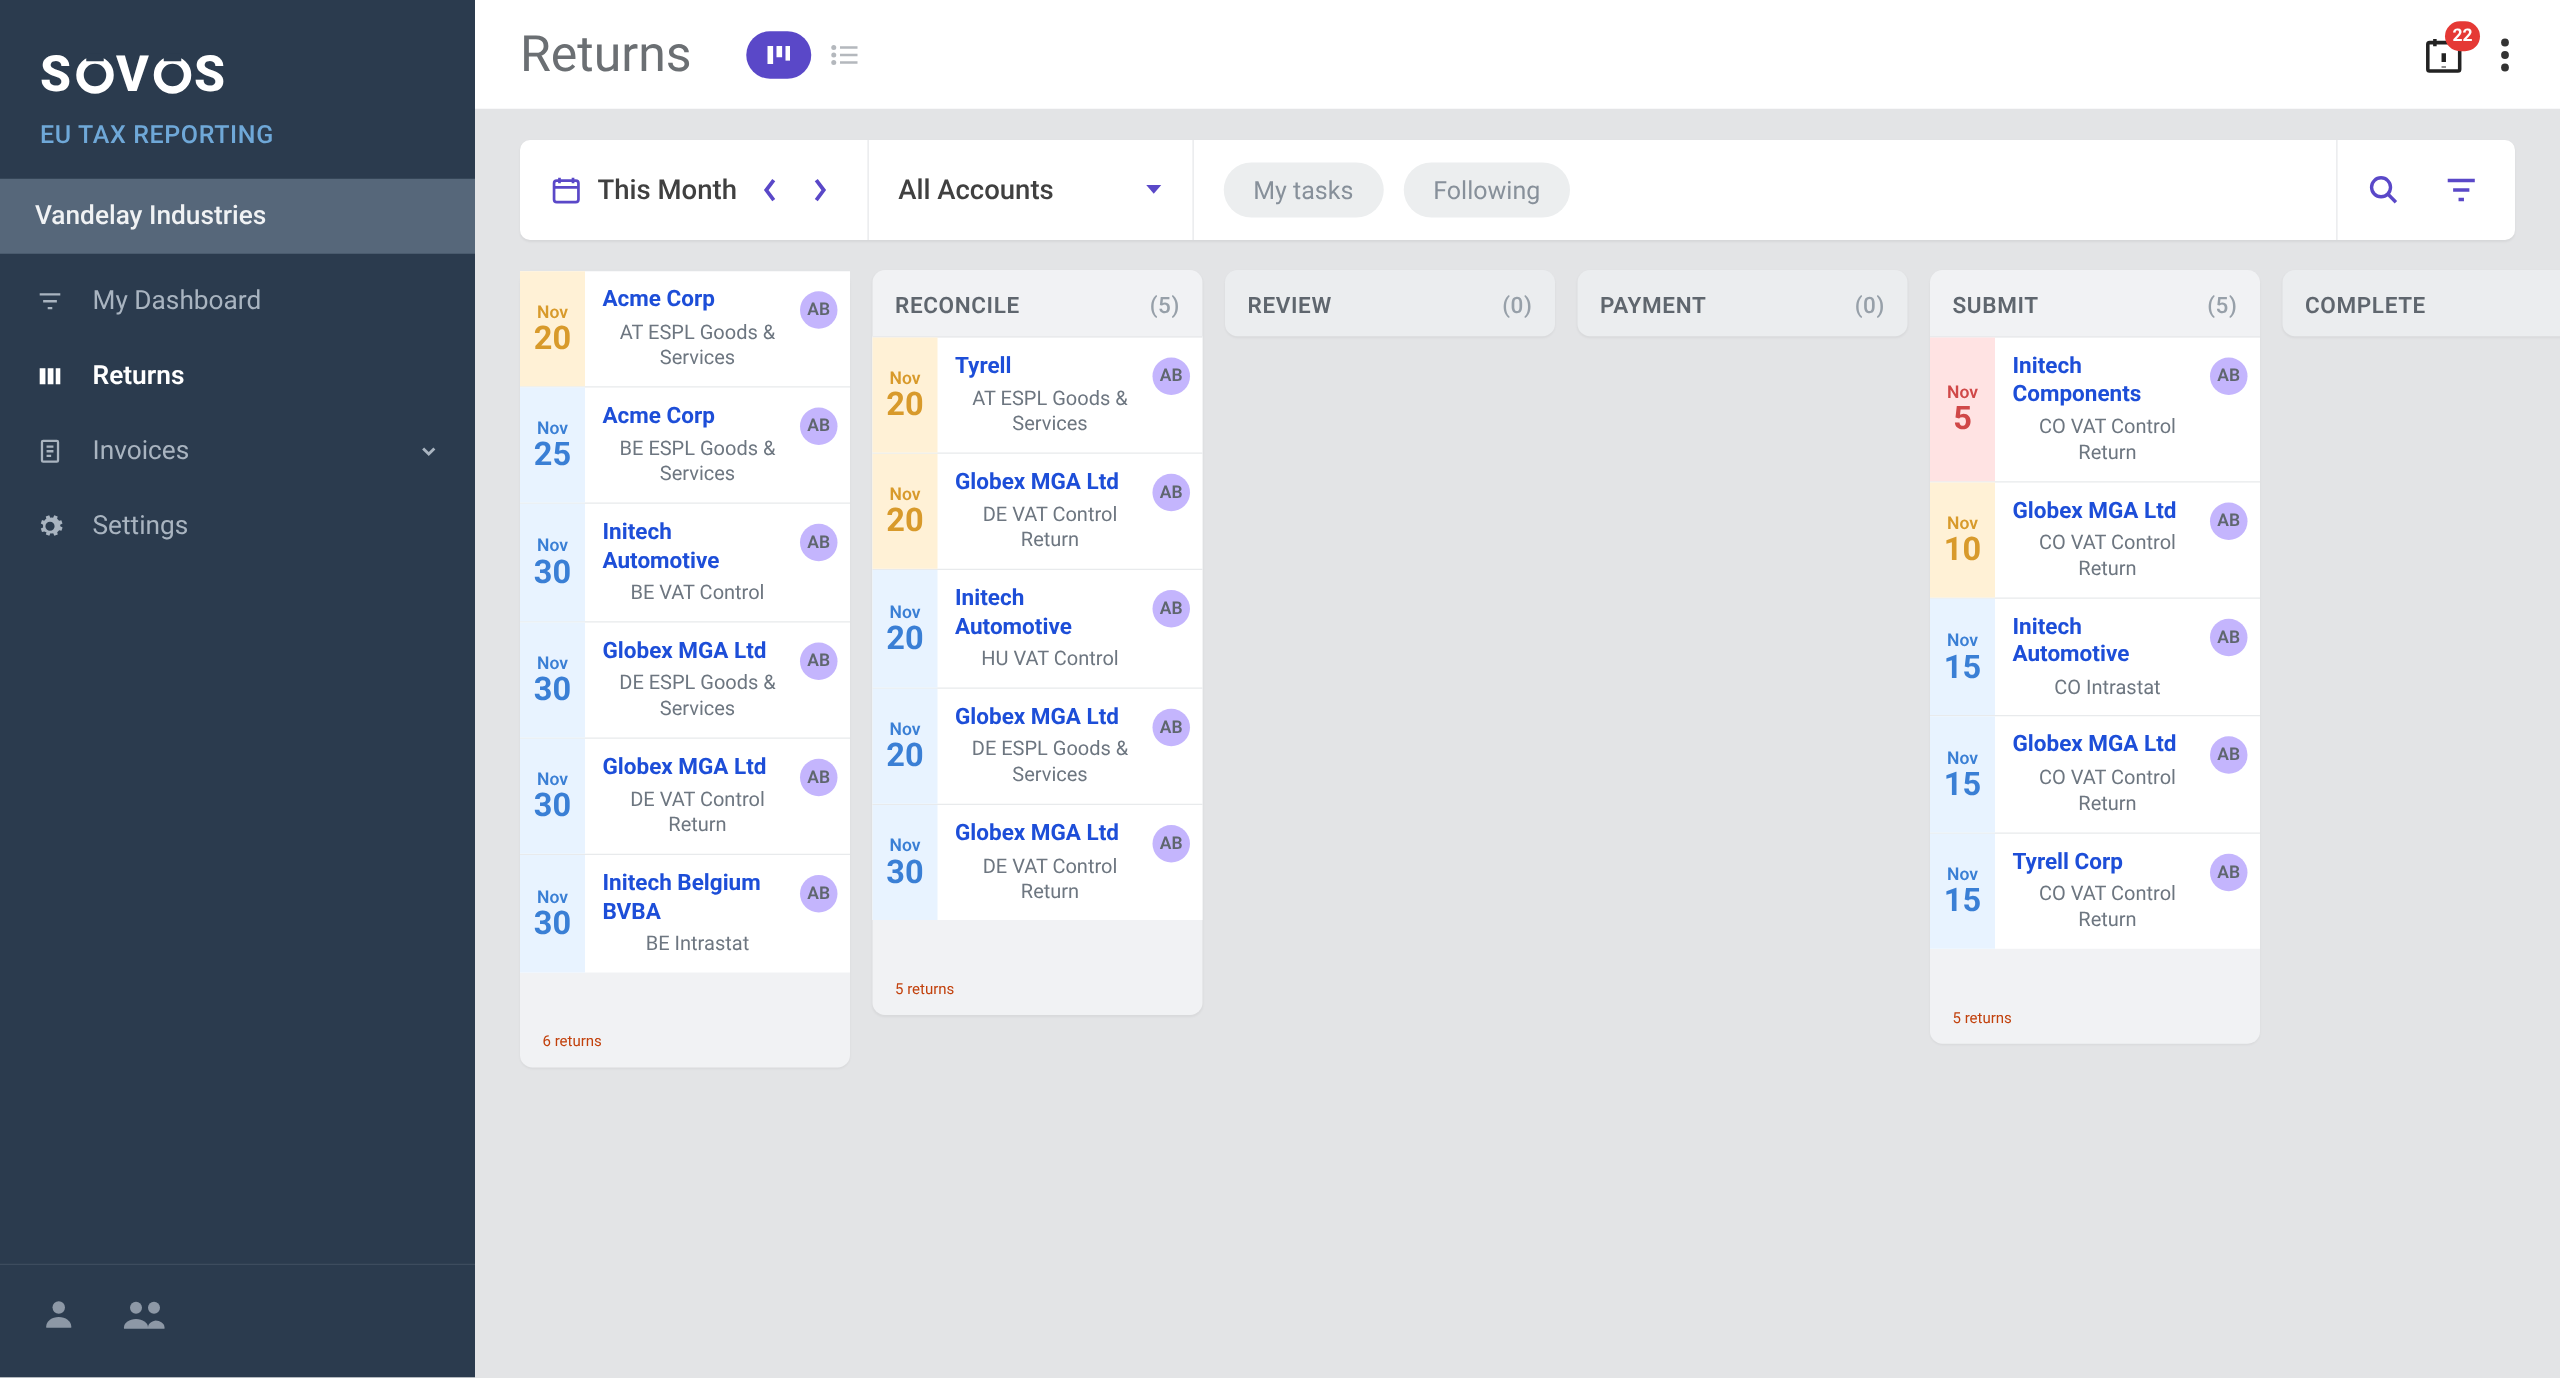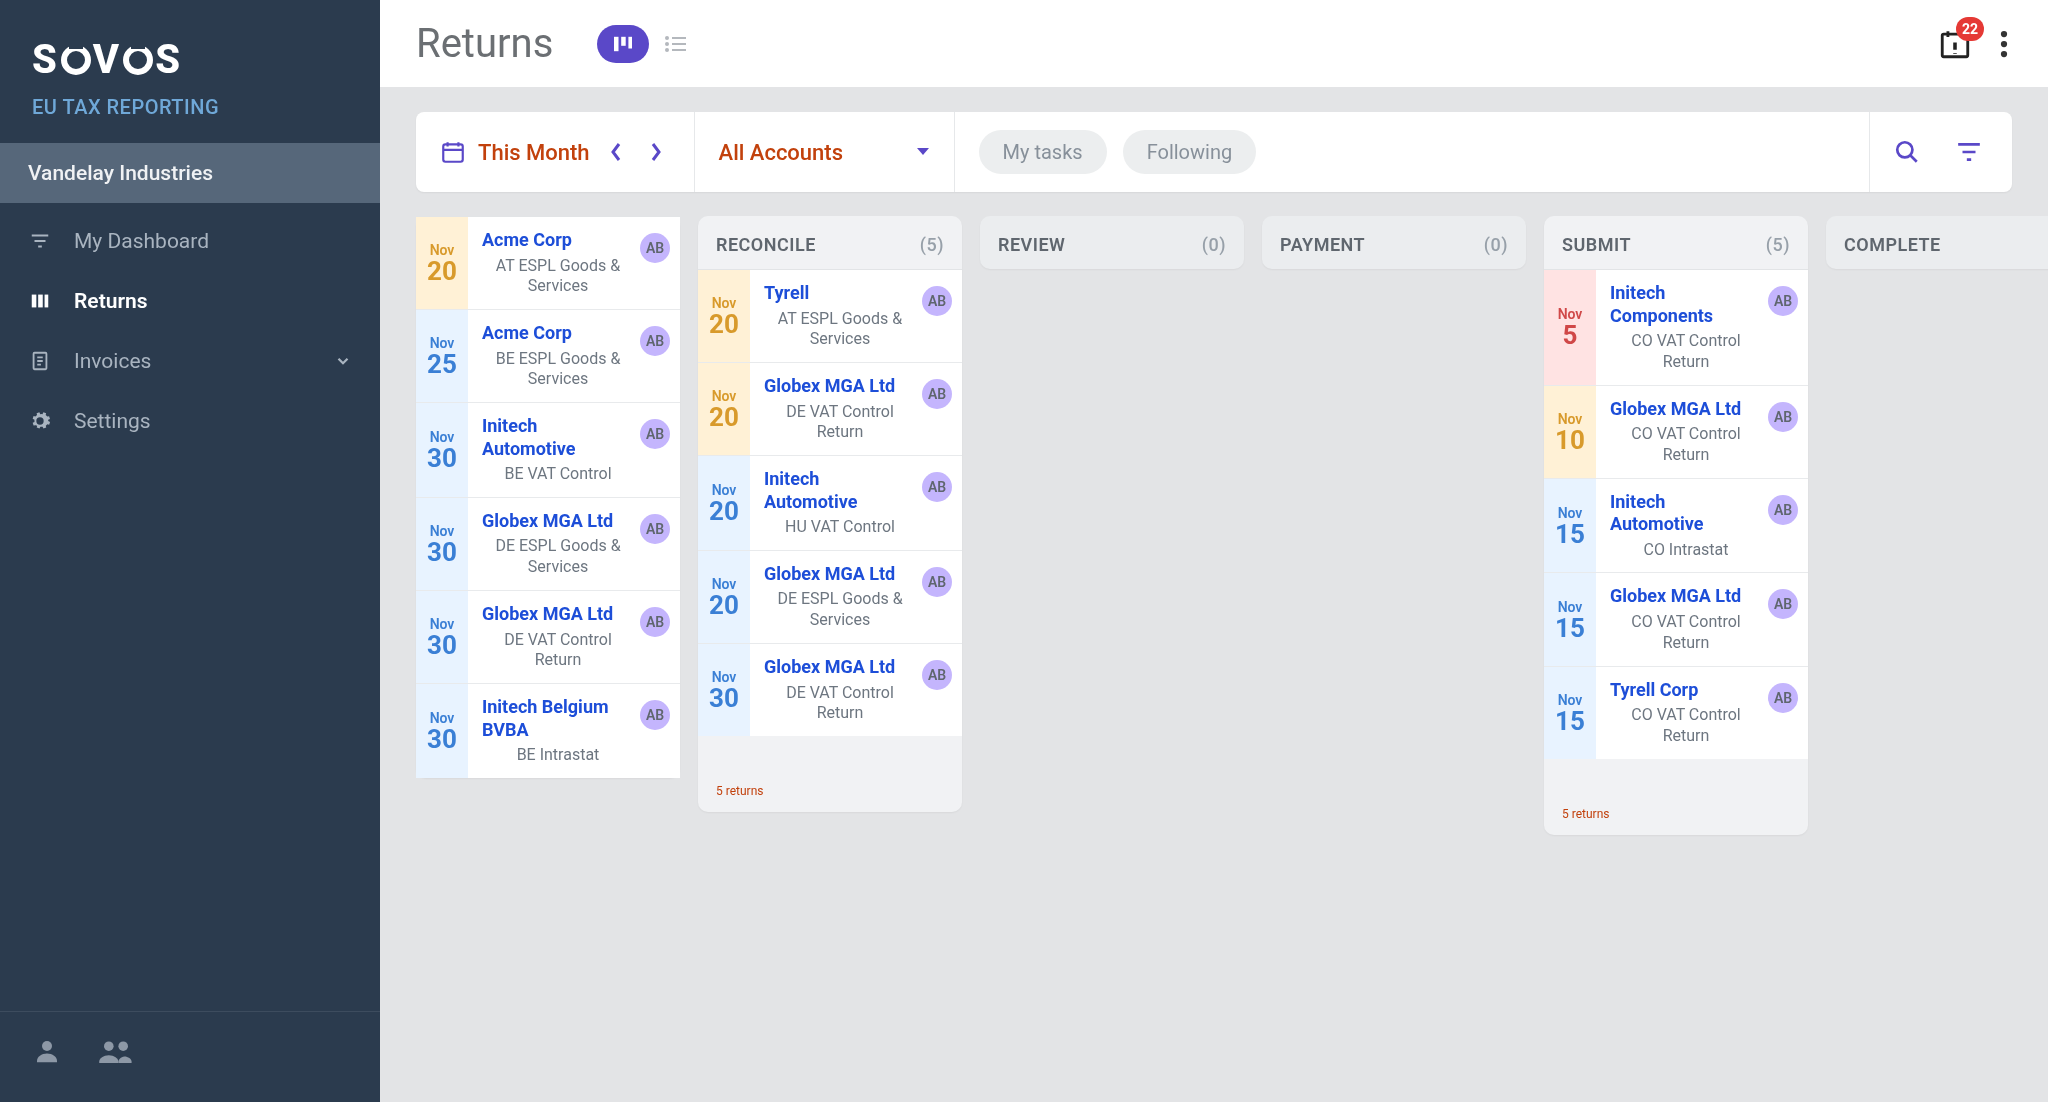--- a/index.html
+++ b/index.html
@@ -116,21 +116,21 @@
     display:flex;
     align-items:stretch;
     box-shadow: 0 1px 2px rgba(0,0,0,0.06);
   }
   .filter-seg {
     display:flex; align-items:center; gap:12px;
     padding: 18px 24px;
     border-right: 1px solid #e6e8ea;
   }
   .filter-seg:last-child { border-right:none; }
-  .purple { color: #c2410c; }
+  .purple { color: #404040; }
   .filter-period { font-size:22px; font-weight:500;}
   .arrow-btn { width:28px; color:#5a48c8; cursor:pointer; display:flex; justify-content:center;}
   .accounts-sel { flex:0 0 260px; font-size:22px; font-weight:500; }
   .pills { flex: 1; gap: 16px; }
   .pill {
     background:#eceeef; color:#87909a;
     padding: 10px 24px; border-radius: 24px; font-size: 20px;
     cursor:pointer;
   }
   .right-icons { margin-left:auto; flex:0 0 auto; gap: 36px; padding-right: 30px;}
@@ -442,20 +442,21 @@
               </div>
               <div class="card-body">
                 <div class="card-text">
                   <div class="card-title">Initech Belgium BVBA</div>
                   <div class="card-sub">BE Intrastat</div>
                 </div>
                 <div class="avatar">AB</div>
               </div>
             </div>
           </div>
+          <div class="col-footer">6 returns</div>
         </div>
         <div class="col has-cards">
           <div class="col-header">
             <span>RECONCILE</span>
             <span class="col-count">(5)</span>
           </div>
           <div class="cards">
             <div class="card">
               <div class="date-col d-yellow">
                 <div class="date-mon">Nov</div>

